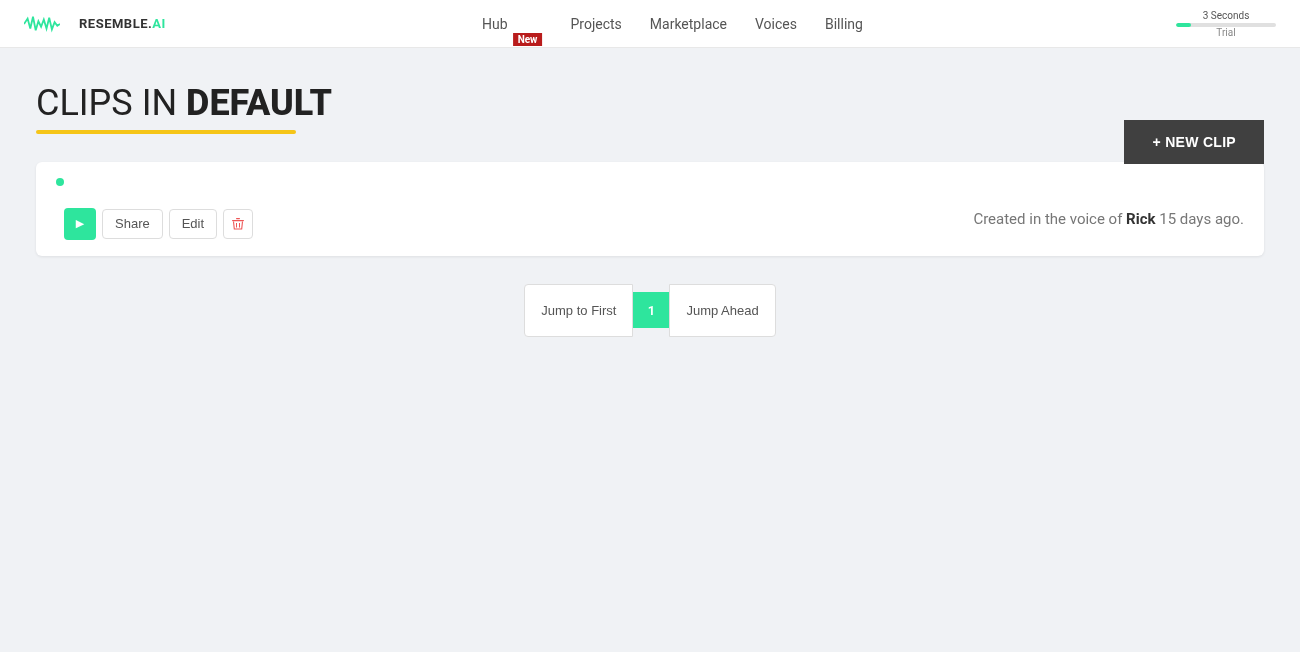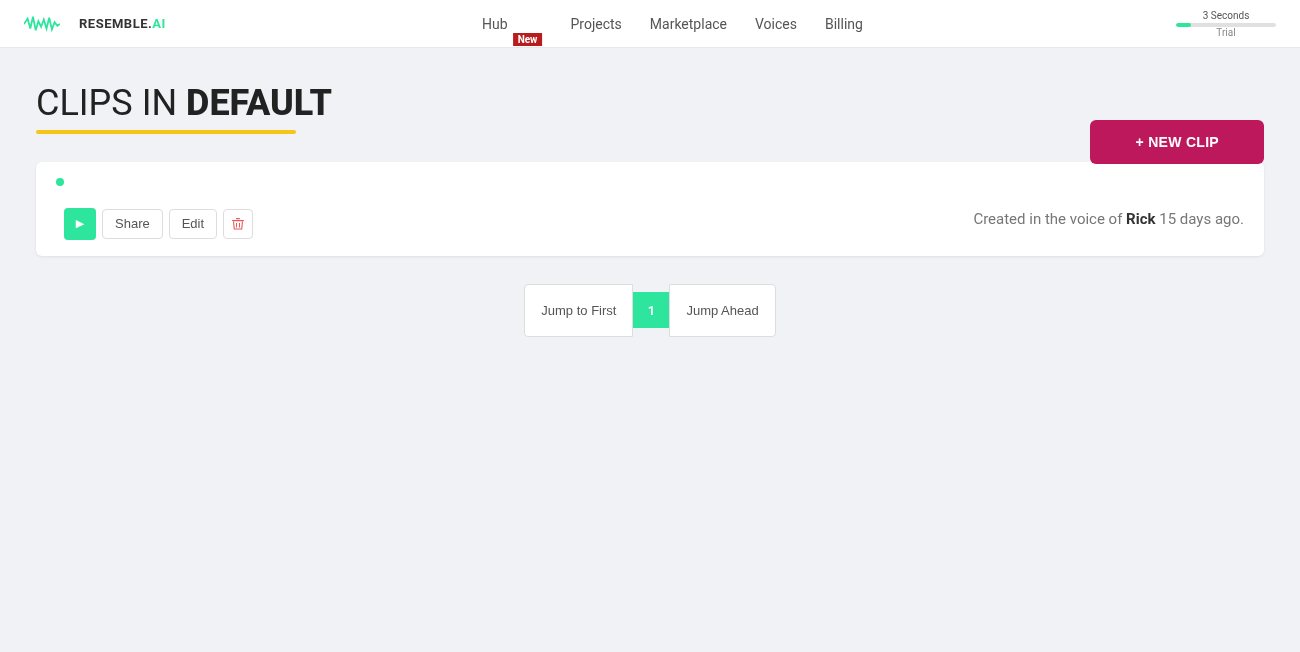--- a/index.html
+++ b/index.html
@@ -126,25 +126,25 @@
       background: #f5c518;
       margin-top: 6px;
       border-radius: 2px;
     }
 
     
     .new-clip-btn {
       position: absolute;
       right: 36px;
       top: 72px;
-      background: #be185d;
+      background: #404040;
       color: #fff;
       border: none;
-      border-radius: 6px;
-      padding: 14px 45px;
+      border-radius: 0;
+      padding: 14px 28px;
       font-size: 14px;
       font-weight: 600;
       cursor: pointer;
       letter-spacing: 0.3px;
     }
 
     
     .clip-card {
       background: #fff;
       border-radius: 6px;

